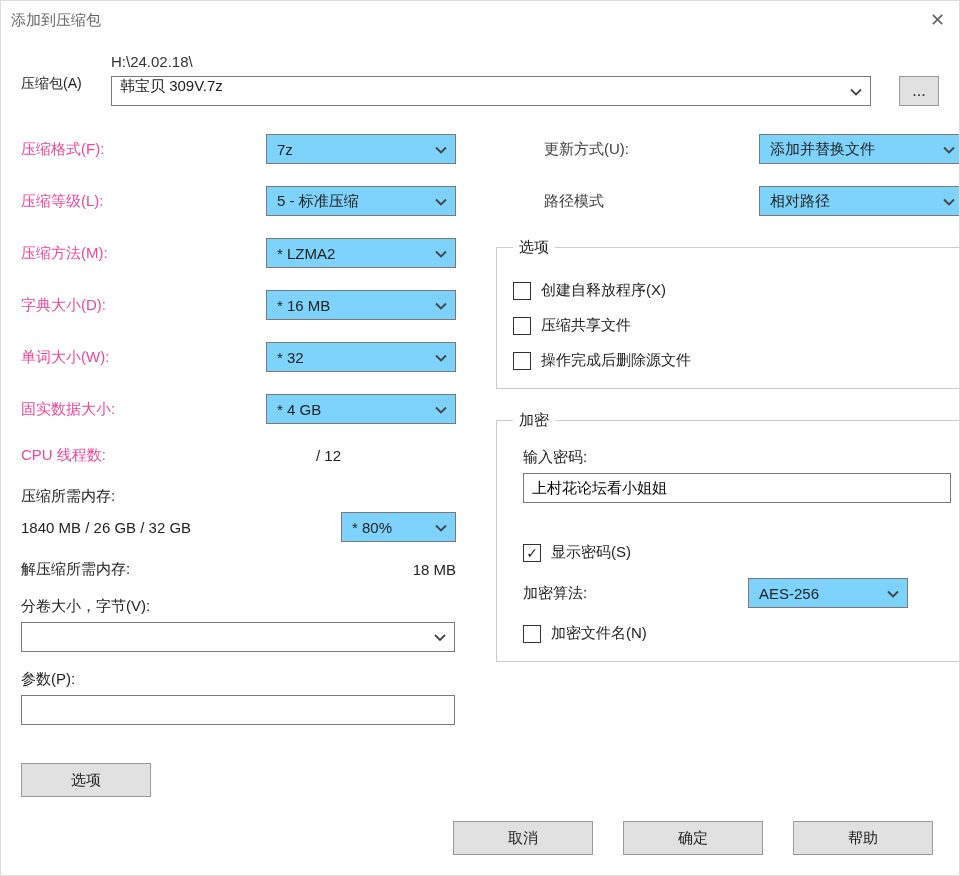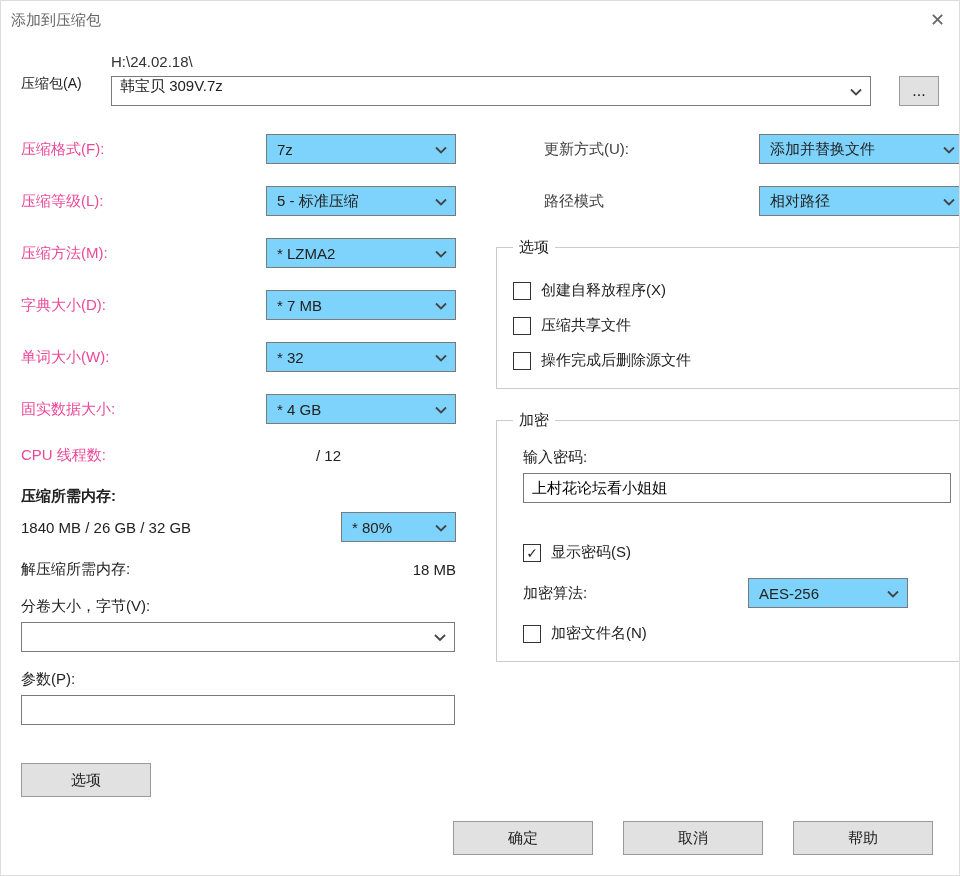--- a/index.html
+++ b/index.html
@@ -79,21 +79,21 @@
   }
   .select.w190 { width: 190px; }
   .select.w120 { width: 120px; }
   .select.w115 { width: 115px; }
   .select.w205 { width: 205px; }
   .select.w160 { width: 160px; }
 
   .aux-text { margin-left: 25px; font-size: 15px; }
 
   .mem-block { margin-bottom: 18px; }
-  .mem-block .mem-lbl { font-size: 15px; margin-bottom: 6px; font-weight: bold; }
+  .mem-block .mem-lbl { font-size: 15px; margin-bottom: 6px; }
   .mem-row { display: flex; justify-content: space-between; align-items: center; }
   .mem-val { font-size: 15px; }
 
   .value-right { display: flex; justify-content: space-between; align-items: center; margin-bottom: 18px; font-size: 15px; }
 
   .vol-block { margin-top: 8px; margin-bottom: 18px; }
   .vol-block .lbl { font-size: 15px; margin-bottom: 6px; display: block; margin-top: 12px; }
   .vol-select {
     width: 434px; height: 30px; border: 1px solid #7a7a7a; background: #fff;
     padding: 0 28px 0 8px; position: relative; cursor: pointer;
@@ -221,21 +221,21 @@
           <span>* LZMA2</span>
           <span class="dd-arrow"><svg class="chev" viewBox="0 0 12 8">
                 <path d="M1 1 L6 6 L11 1"></path>
               </svg></span>
         </div>
       </div>
 
       <div class="frow frow-left">
         <span class="lbl">字典大小(D):</span>
         <div class="select w190">
-          <span>* 7 MB</span>
+          <span>* 16 MB</span>
           <span class="dd-arrow"><svg class="chev" viewBox="0 0 12 8">
                 <path d="M1 1 L6 6 L11 1"></path>
               </svg></span>
         </div>
       </div>
 
       <div class="frow frow-left">
         <span class="lbl">单词大小(W):</span>
         <div class="select w190">
           <span>* 32</span>
@@ -361,21 +361,21 @@
           <span class="txt">加密文件名(N)</span>
         </div>
       </fieldset>
 
     </div>
   </div>
 </div>
 
 <div class="btnbar">
   <div class="dlg-btn">
+      <span>取消</span>
+    </div>
+  <div class="dlg-btn">
       <span>确定</span>
-    </div>
-  <div class="dlg-btn">
-      <span>取消</span>
     </div>
   <div class="dlg-btn">
       <span>帮助</span>
     </div>
 </div>
 
 </body></html>

